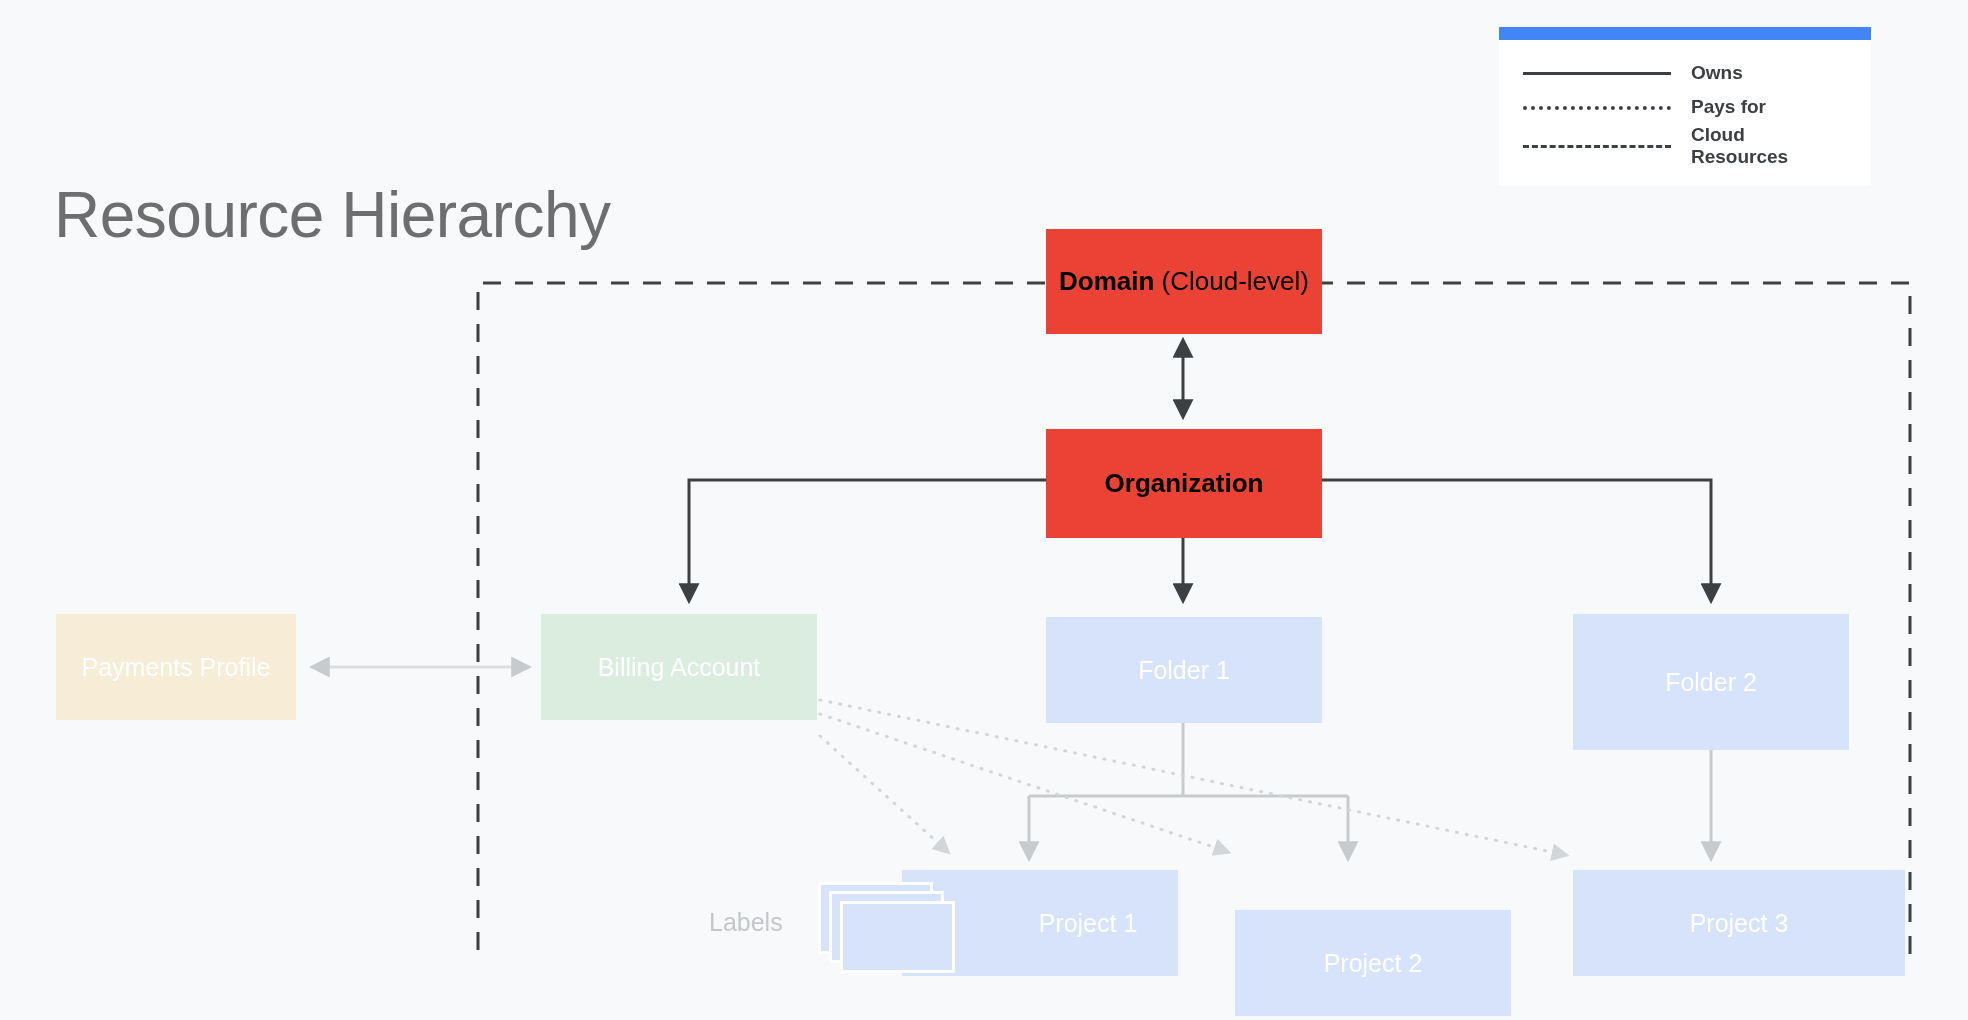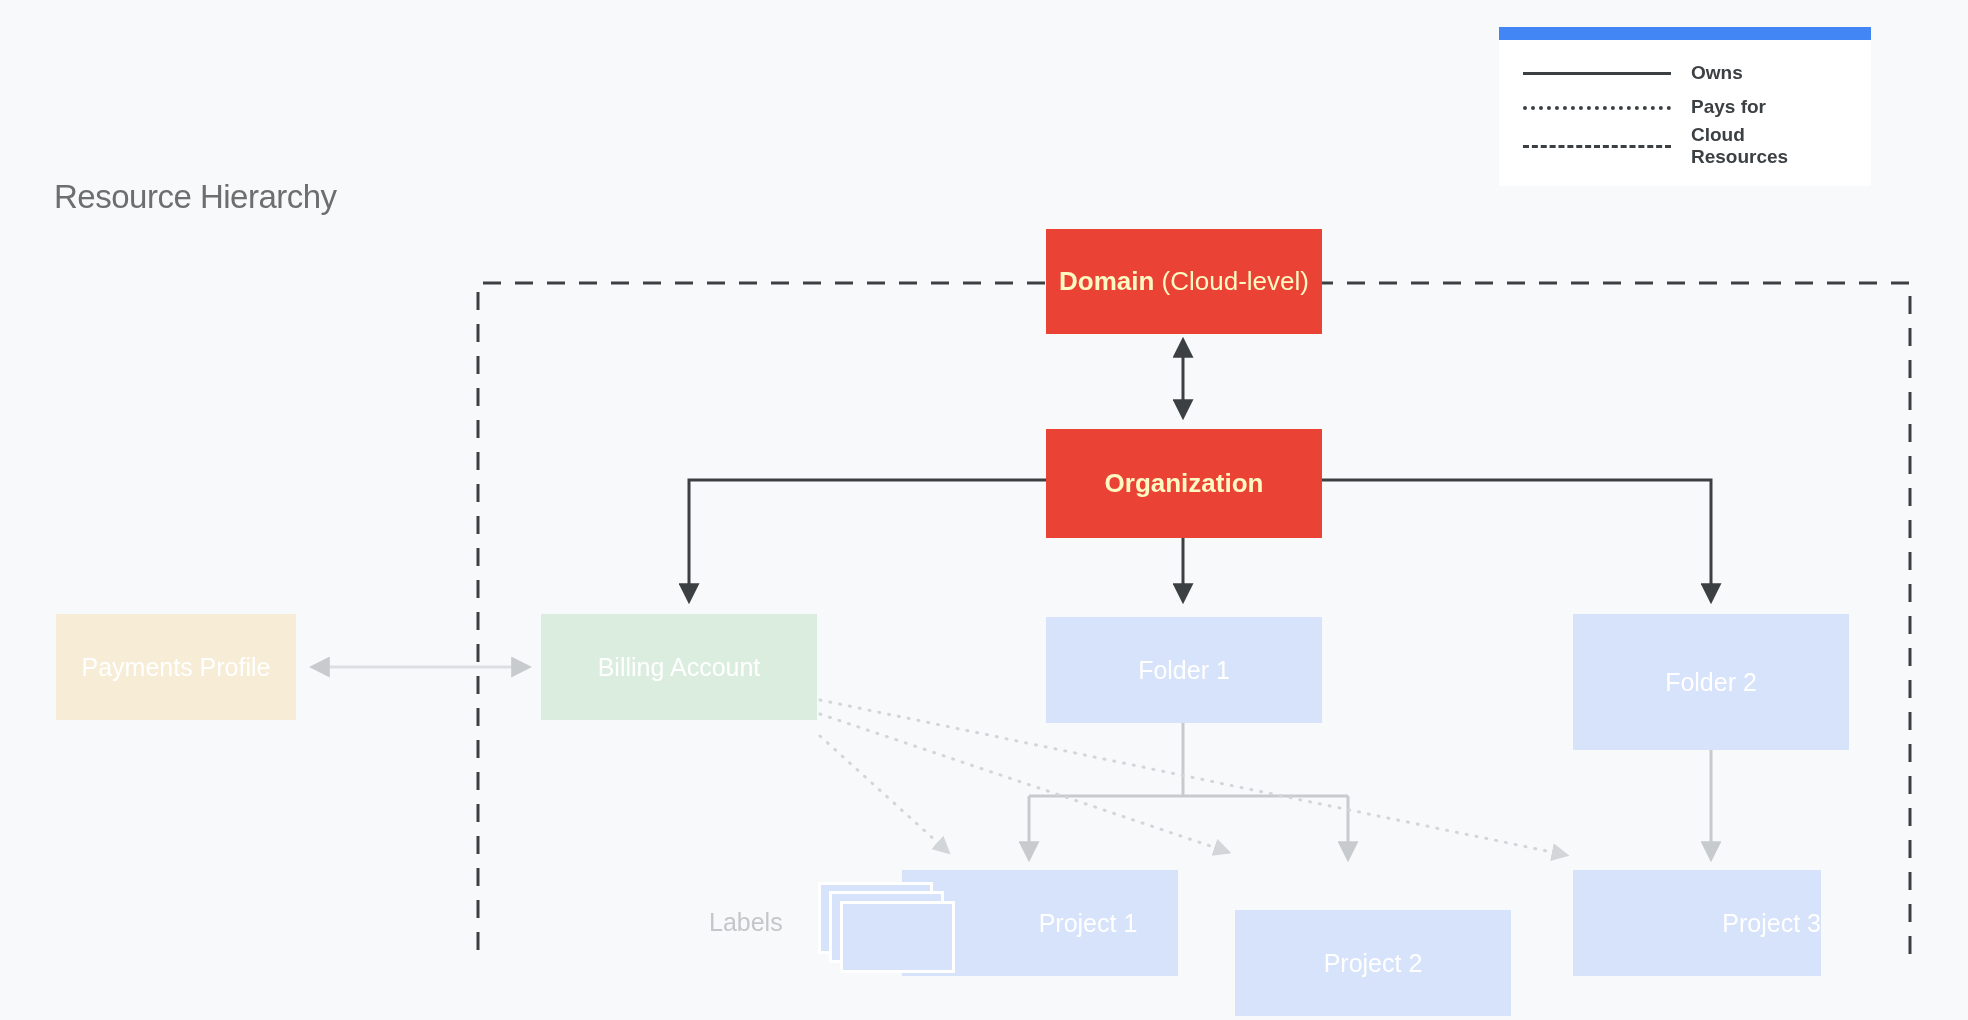--- a/index.html
+++ b/index.html
@@ -26,21 +26,21 @@
     top: 0;
     width: 1968px;
     height: 1020px;
     pointer-events: none;
   }
   
   #page-title {
     position: absolute;
     left: 54px;
     top: 178px;
-    font-size: 33px;
+    font-size: 64px;
     font-weight: 400;
     color: #6e6e6e;
     letter-spacing: -0.5px;
     white-space: nowrap;
     text-align: right;
   }
   
   .node {
     position: absolute;
     display: flex;
@@ -51,21 +51,21 @@
   }
   .node-label {
     font-size: 25px;
     line-height: 1.2;
     white-space: nowrap;
   }
   .red-node {
     background: #ea4335;
   }
   .red-node .node-label {
-    color: #fef9c3;
+    color: #000000;
     font-size: 26px;
   }
   .red-node .node-label b {
     font-weight: 700;
   }
   .blue-node {
     background: #d7e3fa;
   }
   .blue-node .node-label {
     color: #ffffff;
@@ -87,21 +87,21 @@
   }
   
   #node-domain      { left: 1046px; top: 229px;  width: 276px; height: 105px; }
   #node-organization{ left: 1046px; top: 429px;  width: 276px; height: 109px; }
   #node-payments    { left: 56px;   top: 614px;  width: 240px; height: 106px; }
   #node-billing     { left: 541px;  top: 614px;  width: 276px; height: 106px; }
   #node-folder1     { left: 1046px; top: 617px;  width: 276px; height: 106px; justify-content: center; }
   #node-folder2     { left: 1573px; top: 614px;  width: 276px; height: 136px; }
   #node-project1    { left: 902px;  top: 870px;  width: 276px; height: 106px; }
   #node-project2    { left: 1235px; top: 910px;  width: 276px; height: 106px; }
-  #node-project3    { left: 1573px; top: 870px;  width: 248px; height: 106px; justify-content: flex-end; }
+  #node-project3    { left: 1573px; top: 870px;  width: 332px; height: 106px; }
 
   
   #labels-text {
     position: absolute;
     left: 709px;
     top: 908px;
     font-size: 25px;
     color: #c4c7c9;
     white-space: nowrap;
   }

